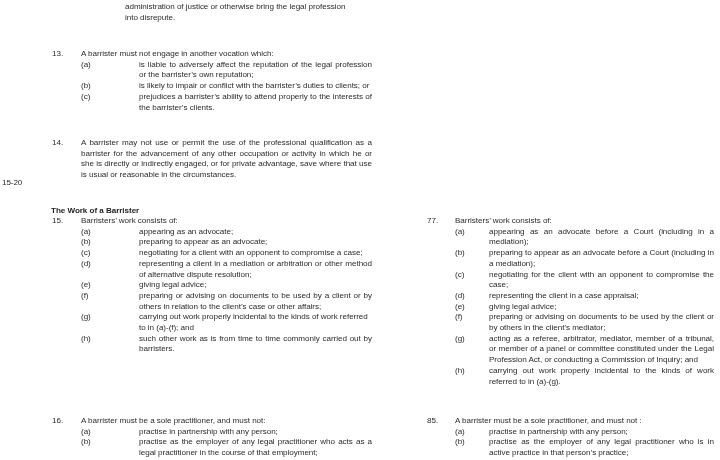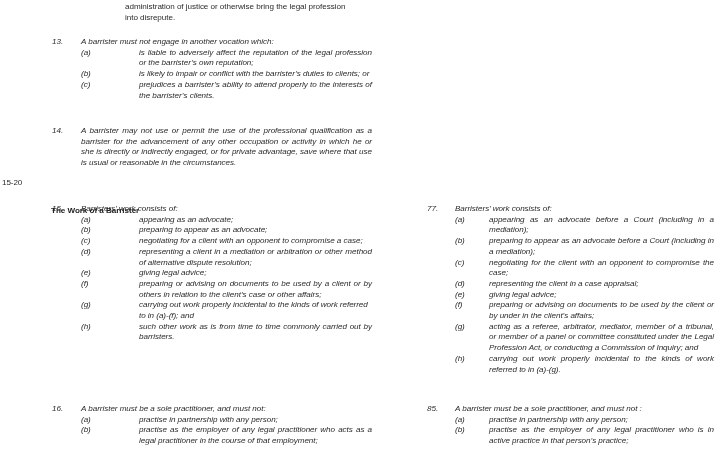--- a/index.html
+++ b/index.html
@@ -43,23 +43,22 @@
     font-weight: bold;
     letter-spacing: -0.05px;
     color: #1f1f1f;
     white-space: nowrap;
     margin-top: 28px;
   }
 
   
   .col {
     position: absolute;
-    top: 4px;
+    top: 16px;
     height: 332px;
-    font-style: italic;
   }
   .col-left  { left: 0;   width: 400px; }
   .col-right { left: 400px; width: 320px; }
 
   
   .clause {
     position: absolute;
     font-size: 8.1px;
     line-height: 10.7px;
     letter-spacing: -0.05px;
@@ -246,21 +245,21 @@
         <div class="sub">
           <span class="lbl">(d)</span>
           <div class="txt ragged">representing the client in a case appraisal;</div>
         </div>
         <div class="sub">
           <span class="lbl">(e)</span>
           <div class="txt ragged">giving legal advice;</div>
         </div>
         <div class="sub">
           <span class="lbl">(f)</span>
-          <div class="txt">preparing or advising on documents to be used by the client or by under in the client’s affairs;</div>
+          <div class="txt">preparing or advising on documents to be used by the client or by others in the client’s mediator;</div>
         </div>
         <div class="sub">
           <span class="lbl">(g)</span>
           <div class="txt">acting as a referee, arbitrator, mediator, member of a tribunal, or member of a panel or committee constituted under the Legal Profession Act, or conducting a Commission of Inquiry; and</div>
         </div>
         <div class="sub">
           <span class="lbl">(h)</span>
           <div class="txt">carrying out work properly incidental to the kinds of work referred to in (a)-(g).</div>
         </div>
       </div>

